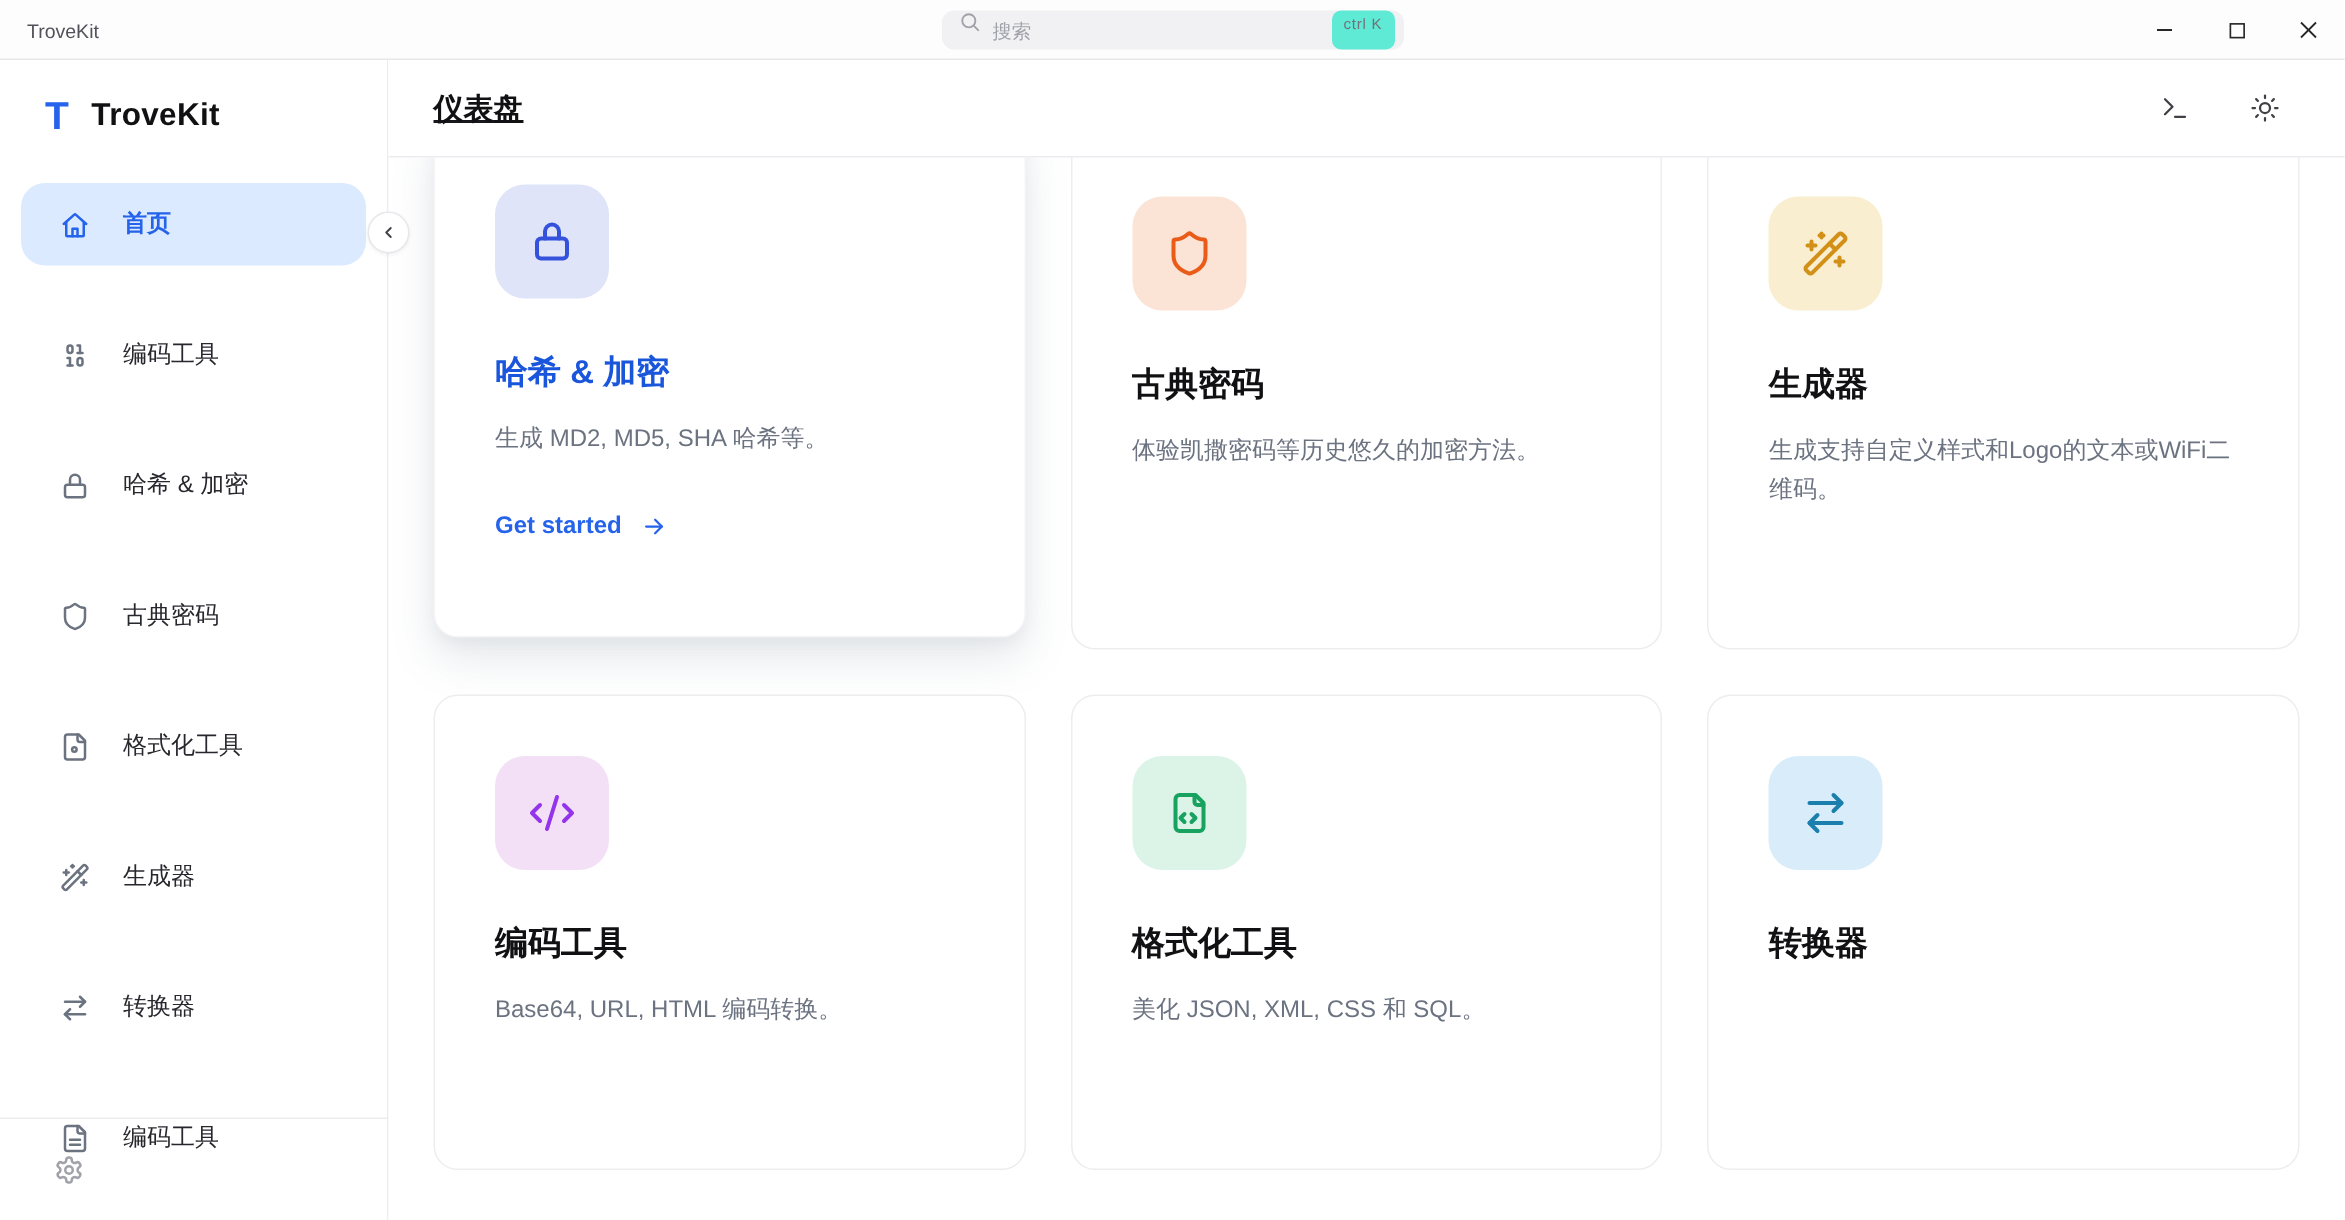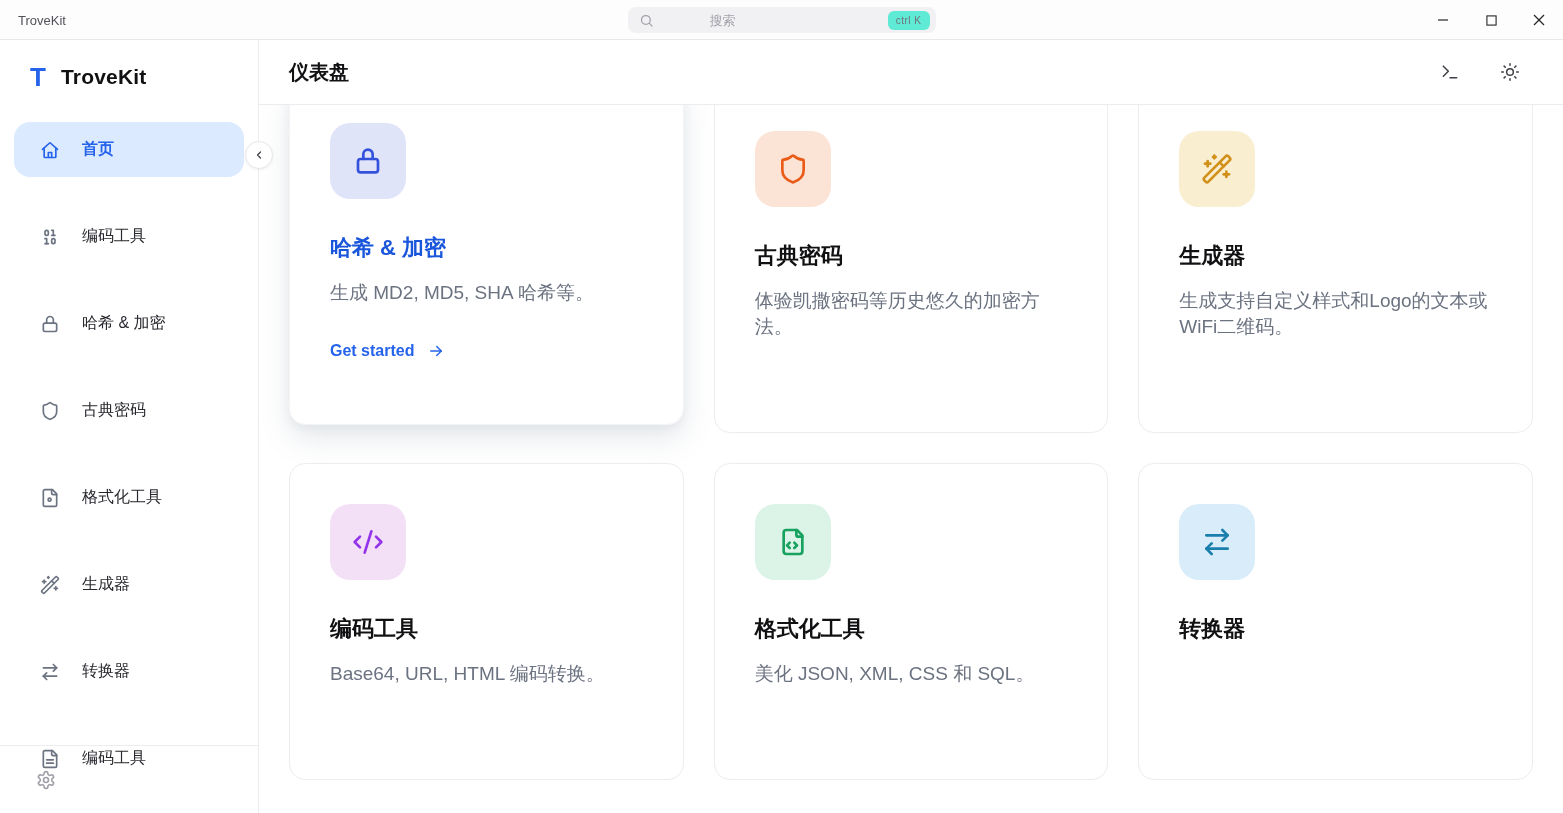--- a/index.html
+++ b/index.html
@@ -6,21 +6,21 @@
   html,body { width:1563px; height:813px; overflow:hidden; background:#fff;
     font-family:"Liberation Sans","DejaVu Sans",sans-serif; color:#18181b; }
 
   
   .titlebar { position:absolute; top:0; left:0; width:1563px; height:40px;
     background:#fdfdfd; border-bottom:1px solid #e8e8eb; display:flex; align-items:center; }
   .app-title { position:absolute; left:18px; top:0; height:40px; display:flex; align-items:center;
     font-size:13px; color:#52525b; }
   .search-pill { position:absolute; left:50%; top:7px; transform:translateX(-50%);
     width:308px; height:26px; background:#f1f1f3; border-radius:8px;
-    display:flex; align-items:center; padding:0 6px 0 11px; cursor:text;gap:48px; }
+    display:flex; padding:0 6px 0 11px; cursor:text; }
   .search-pill svg { color:#a1a1aa; flex:none; }
   .search-pill input { flex:1; border:none; outline:none; background:transparent;
     font-size:13px; color:#3f3f46; margin-left:8px; min-width:0;
     font-family:"Liberation Sans","DejaVu Sans",sans-serif; }
   .search-pill input::placeholder { color:#a1a1aa; }
   .kbd-badge { flex:none; background:#5eead4; color:#71717a; border-radius:6px;
     font-size:10px; padding:4px 8px; letter-spacing:.5px;
     font-family:Liberation Sans, sans-serif; }
   .win-controls { position:absolute; right:0; top:0; height:40px; display:flex; }
   .win-btn { width:48px; height:40px; display:flex; align-items:center; justify-content:center;
@@ -47,38 +47,38 @@
 
   
   .collapse-btn { position:absolute; left:245px; top:141px; width:28px; height:28px;
     border-radius:50%; background:#fff; border:1px solid #e7e7ec;
     box-shadow:0 1px 3px rgba(0,0,0,.06); display:flex; align-items:center; justify-content:center;
     color:#3f3f46; cursor:pointer; z-index:20; }
 
   
   .main { position:absolute; top:40px; left:259px; width:1304px; height:773px; background:#fff; }
   .main-header { height:65px; border-bottom:1px solid #ececf0; display:flex; align-items:center;
-    padding:0 36px 0 30px; background:#fff; position:relative; z-index:10; }
+    padding:0 36px 0 30px; background:#fff; position:relative; z-index:10;text-decoration:underline; }
   .page-title { font-size:20px; font-weight:700; color:#111113; }
   .header-actions { margin-left:auto; display:flex; gap:26px; }
   .icon-btn { width:34px; height:34px; border:none; background:transparent; color:#3f3f46;
     display:flex; align-items:center; justify-content:center; cursor:pointer; border-radius:8px; }
 
   .content { height:708px; overflow:hidden; padding:0 30px; }
   .card-grid { display:grid; grid-template-columns:repeat(3,1fr); column-gap:30px; row-gap:30px;
     grid-template-rows:343px 317px; margin-top:-15px; }
   .card { background:#fff; border:1px solid #ededf0; border-radius:16px; padding:40px;
     cursor:pointer; position:relative; }
   .card.hovered { transform:translateY(-8px); border-color:#f4f4f6;
     box-shadow:0 14px 30px rgba(100,116,139,.16), 0 4px 10px rgba(100,116,139,.07); }
   .card-icon { width:76px; height:76px; border-radius:20px; display:flex; align-items:center;
     justify-content:center; }
   .card-title { margin-top:34px; font-size:22px; font-weight:700; color:#111113; }
   .card.hovered .card-title { color:#1a56db; }
-  .card-desc { margin-top:17px; font-size:19px; line-height:26px; color:#6b7280; max-width:330px; }
+  .card-desc { margin-top:17px; font-size:16px; line-height:26px; color:#6b7280; max-width:330px; }
   .card-link { margin-top:36px; display:flex; align-items:flex-end; gap:13px; color:#2563eb;
     font-size:16px; font-weight:600; }
   svg { display:block; }
 </style>
 </head>
 <body>
 
 <div class="titlebar">
   <span class="app-title">TroveKit</span>
 

